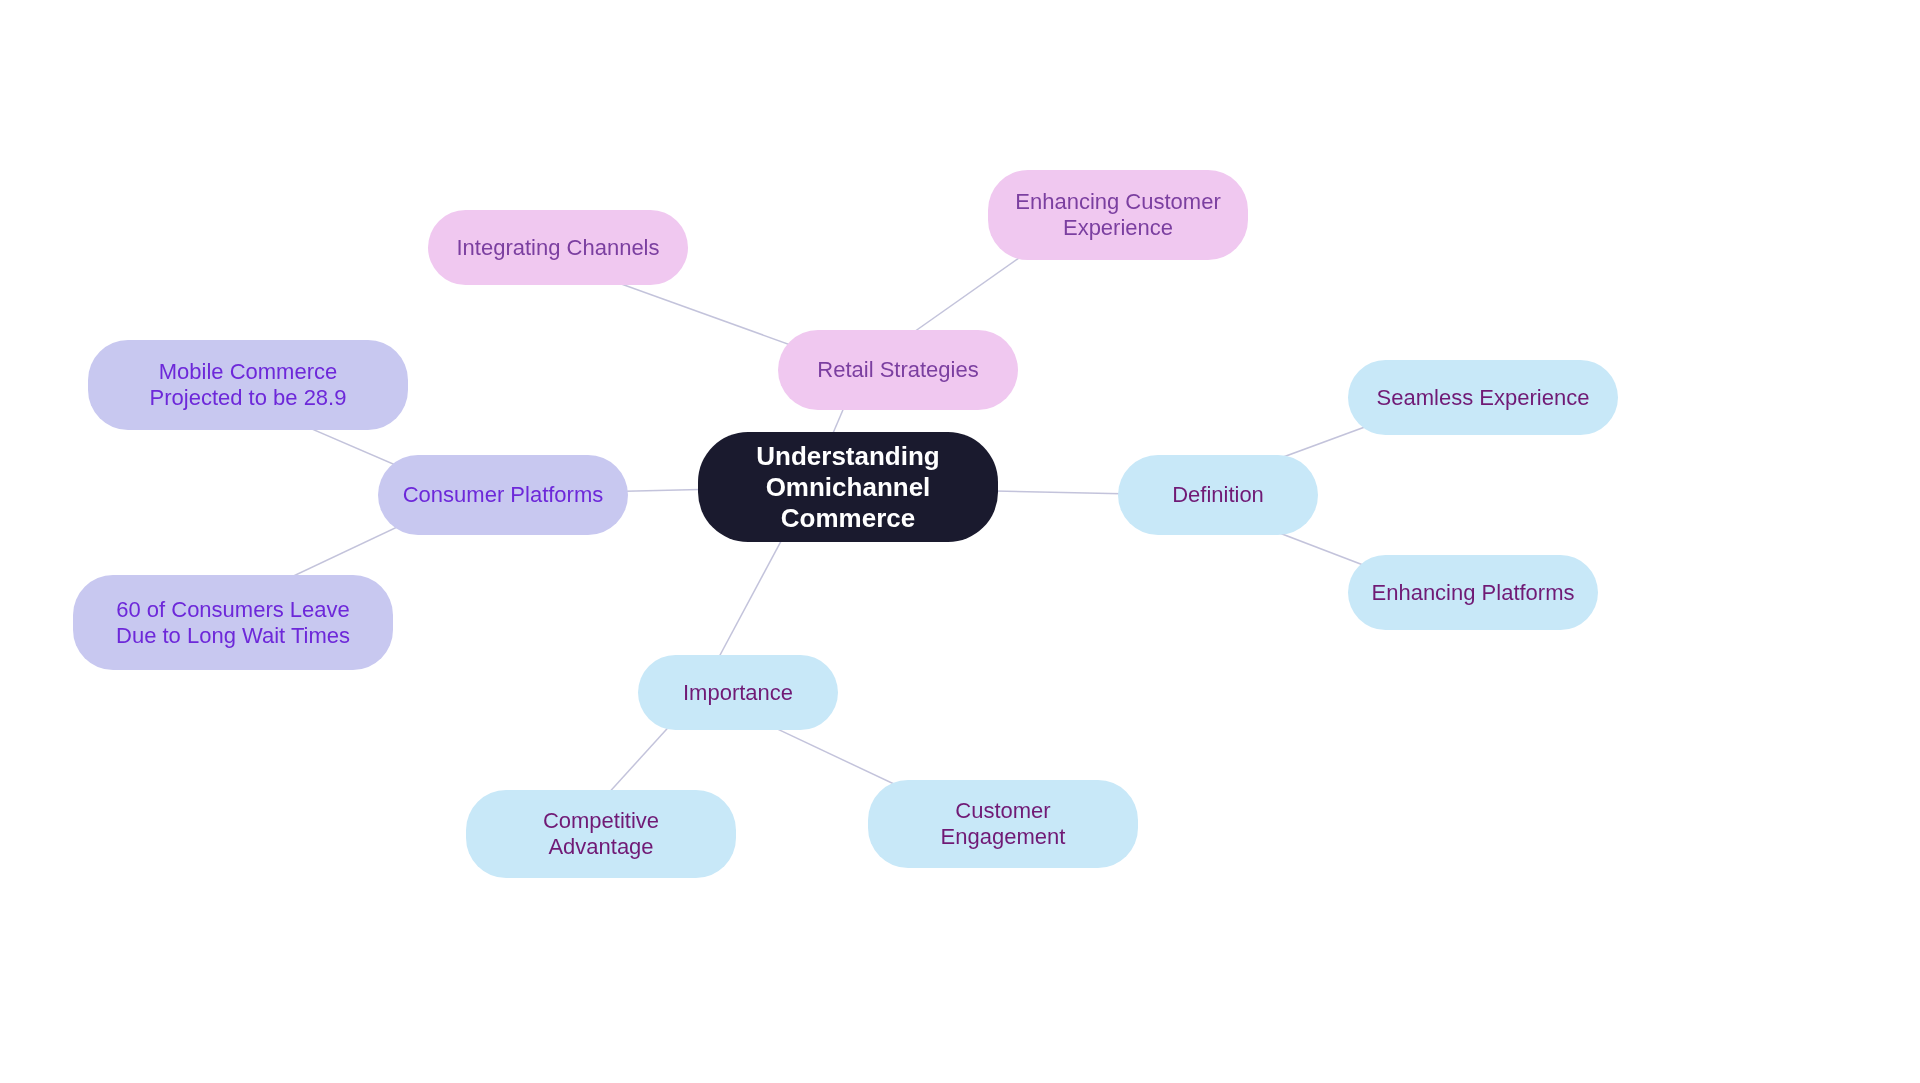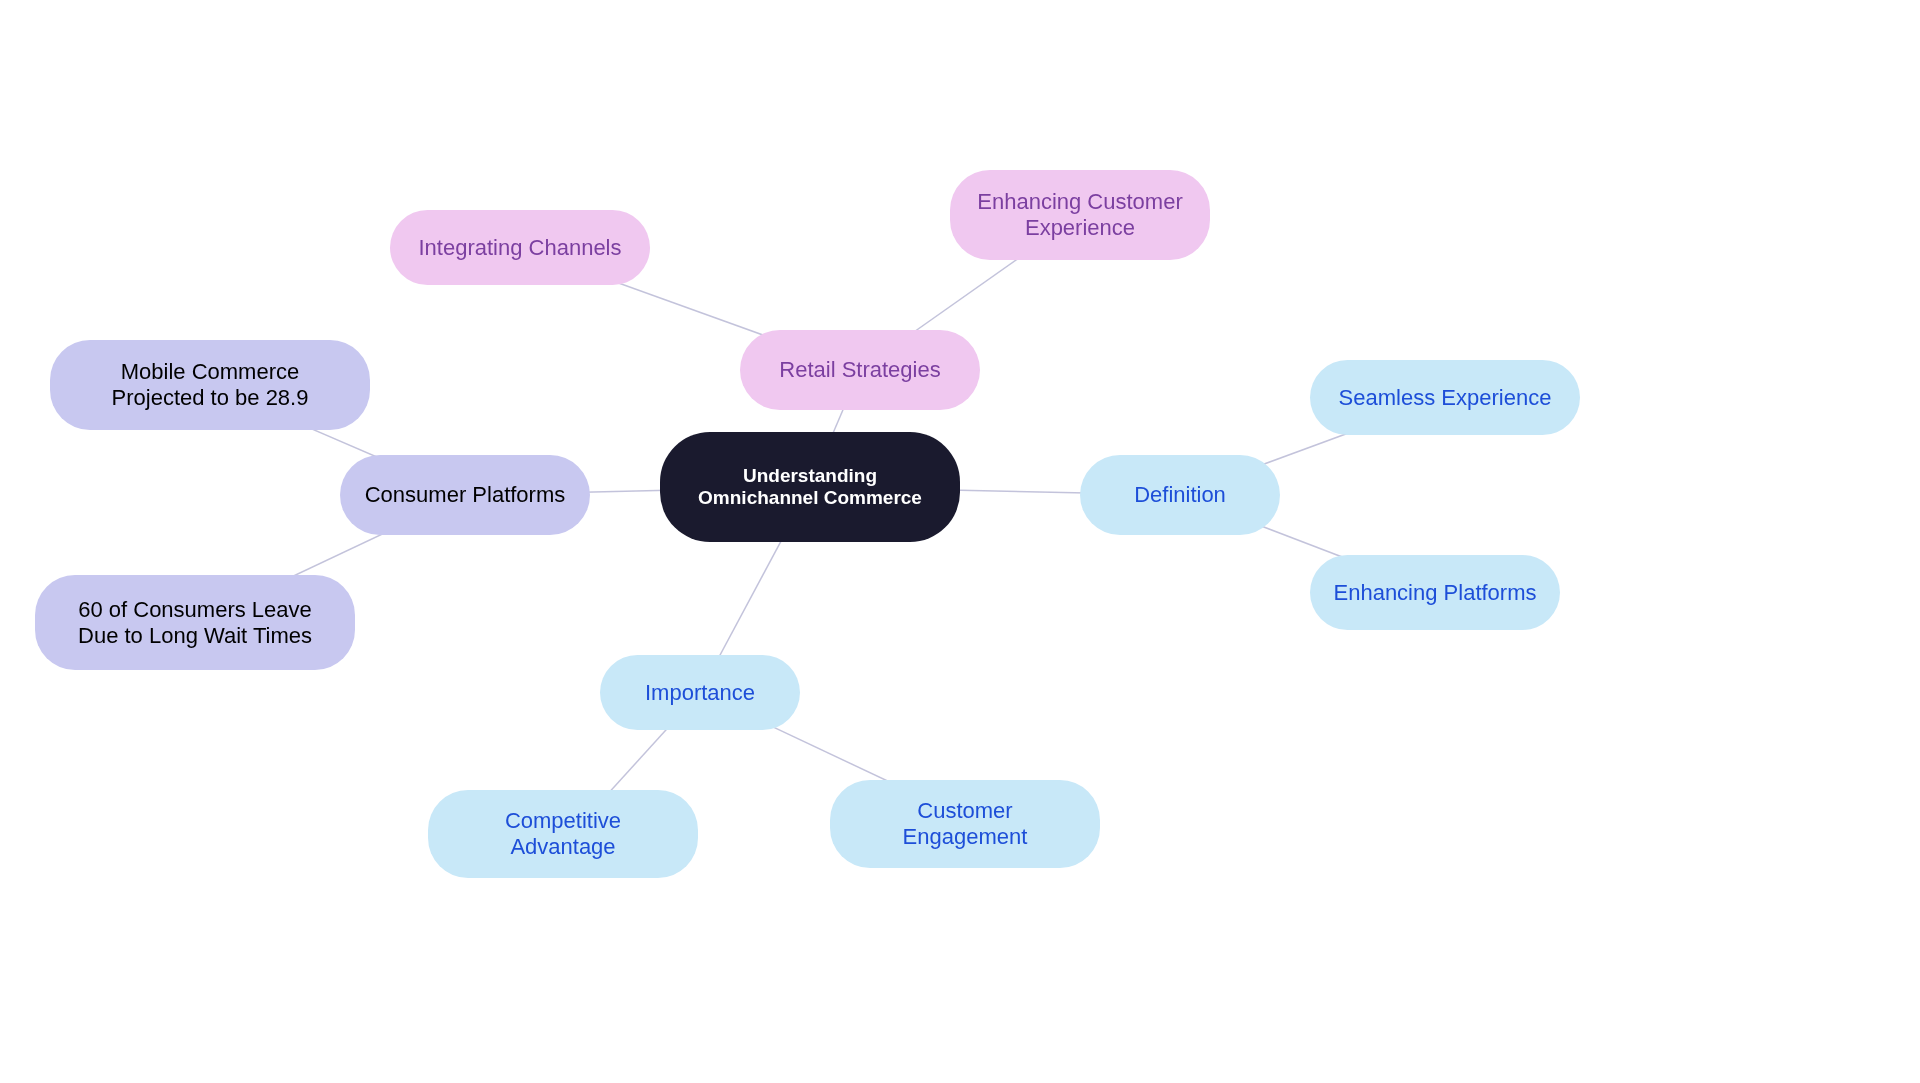--- a/index.html
+++ b/index.html
@@ -24,47 +24,48 @@
       position: absolute;
       border-radius: 40px;
       display: flex;
       align-items: center;
       justify-content: center;
       text-align: center;
       font-size: 22px;
       font-weight: 500;
       padding: 18px 23px;
       cursor: default;
+      margin-left: 38px;
     }
 
     .node-center {
       background: #1a1a2e;
       color: #ffffff;
-      font-size: 19px;
+      font-size: 26px;
       font-weight: 600;
       width: 300px;
       height: 110px;
       border-radius: 50px;
     }
 
     .node-pink {
       background: #f0c8f0;
       color: #7b3fa0;
       border: none;
     }
 
     .node-lavender {
       background: #c8c8f0;
-      color: #000000;
+      color: #6d28d9;
       border: none;
     }
 
     .node-blue {
       background: #c8e8f8;
-      color: #1d4ed8;
+      color: #701a75;
       border: none;
     }
   </style>
 </head>
 <body>
 
 <svg class="connections" id="svg-connections">
     <line x1="810" y1="487" x2="860" y2="370" stroke="#aaaacc" stroke-width="1.5" opacity="0.7"></line>
     <line x1="860" y1="370" x2="520" y2="247.5" stroke="#aaaacc" stroke-width="1.5" opacity="0.7"></line>
     <line x1="860" y1="370" x2="1080" y2="215" stroke="#aaaacc" stroke-width="1.5" opacity="0.7"></line>

